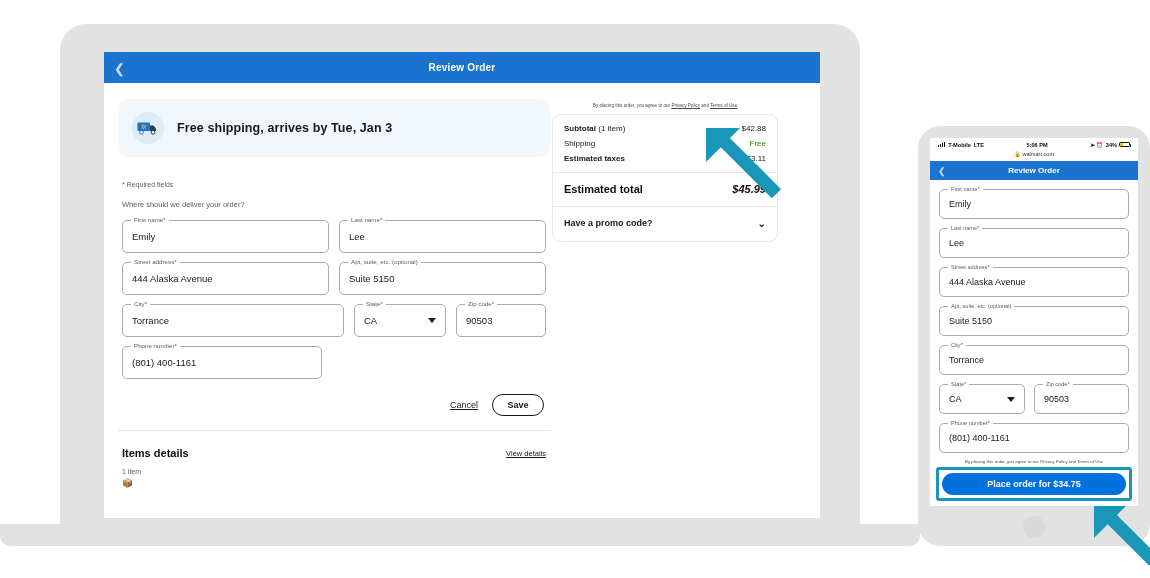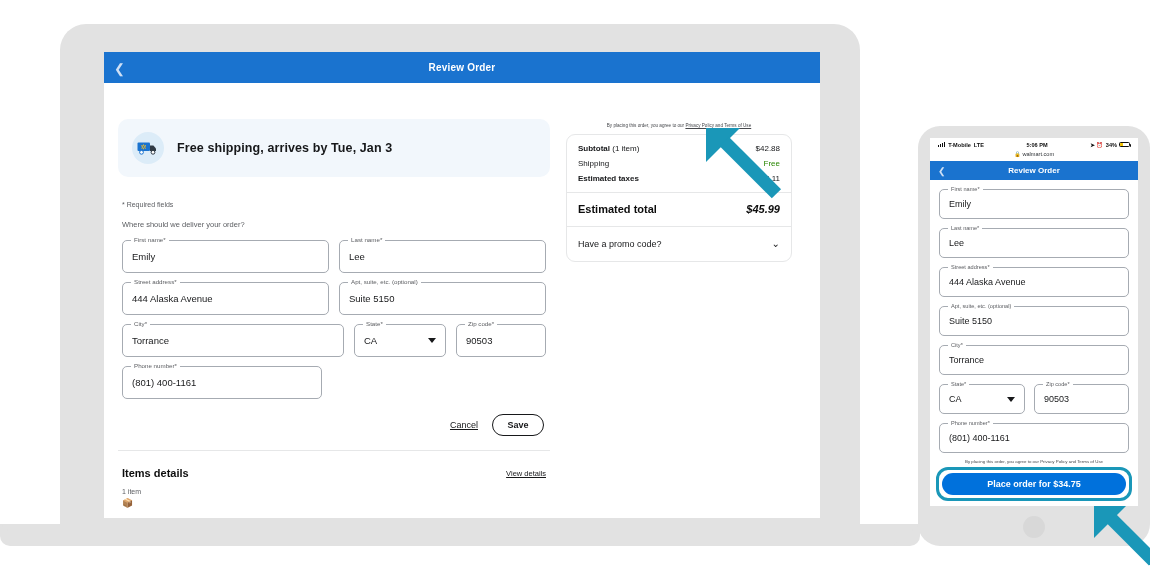--- a/index.html
+++ b/index.html
@@ -38,22 +38,22 @@
   }
   .d-header .chev {
     position:absolute; left:10px; top:50%; transform:translateY(-50%);
     font-size:13px; line-height:1; color:#cfe0f5; font-weight:300;
   }
   .d-header .title {
     width:100%; text-align:center; font-size:10px; font-weight:700;
     letter-spacing:.2px;
   }
 
-  .d-body { display:flex; padding:16px 14px 0 14px; gap:16px; background:#fff;
-            height:435px;margin-top:20px; }
+  .d-body { display:flex; padding:16px 14px 0 14px; gap:2px; background:#fff;
+            height:435px; }
   .d-left { width:432px; }
   .d-right { width:226px; }
 
   
   .ship-banner {
     background:#f2f7fc; border-radius:10px; height:58px;
     display:flex; align-items:center; padding:0 14px; gap:13px;
   }
   .truck-circle {
     width:32px; height:32px; border-radius:50%; background:#dcecf8;
@@ -127,22 +127,22 @@
            margin-bottom:6px; }
   .s-row:last-child{margin-bottom:0;}
   .s-lbl { font-size:8px; color:#17181a;text-align:right; }
   .s-lbl b { font-weight:700; }
   .s-val { font-size:8px; color:#17181a; }
   .s-val.free { color:#2a8703; }
   .tot-row { display:flex; justify-content:space-between; align-items:center;
              padding:10px 11px 11px 11px; }
   .tot-lbl { font-size:11px; font-weight:700; color:#0d0d0d; }
   .tot-val { font-size:11px; font-weight:700; color:#0d0d0d;font-style:italic; }
-  .promo-row { display:flex; justify-content:space-between; align-items:flex-end;
-               padding:11px 11px 12px 11px; }
+  .promo-row { display:flex; justify-content:space-between; align-items:flex-start;
+               padding:11px 11px 12px 11px;font-weight:bold; }
   .promo-lbl { font-size:9px; color:#17181a; }
   .chev-d { font-size:10px; color:#17181a; }
 
   
   .phone { position:absolute; left:918px; top:126px; width:232px; height:420px; }
   .phone-body {
     position:absolute; left:0; top:0; width:232px; height:420px;
     background:#e2e2e2; border-radius:22px;
   }
   .phone-screen {
@@ -181,21 +181,21 @@
                font-size:5.6px;color:#5b5d61;white-space:nowrap;}
   .ph-fld .val{font-size:9px;color:#17181a;}
   .ph-row{display:flex;gap:9px;}
   .ph-fld.state{width:86px;flex:none;justify-content:space-between;}
   .ph-fld.zip{flex:1;}
   .ph-footer {
     position:absolute; left:0; bottom:0; width:100%; background:#fff;
     padding:0 6px 5px 6px;
   }
   .ph-legal{font-size:4.4px;color:#46484c;text-align:center;padding:3px 0 3px 0;}
-  .ph-hl{border:3px solid #1a97b8;padding:3px;border-radius:12px;background:#fff;}
+  .ph-hl{border:3px solid #1a97b8;padding:3px;border-radius:3px;background:#fff;}
   .ph-btn{background:#0071dc;border-radius:18px;height:22px;display:flex;
           align-items:center;justify-content:center;color:#fff;font-size:9px;
           font-weight:700;}
 
   
   .arrow { position:absolute; }
 </style>
 </head>
 <body>
 

